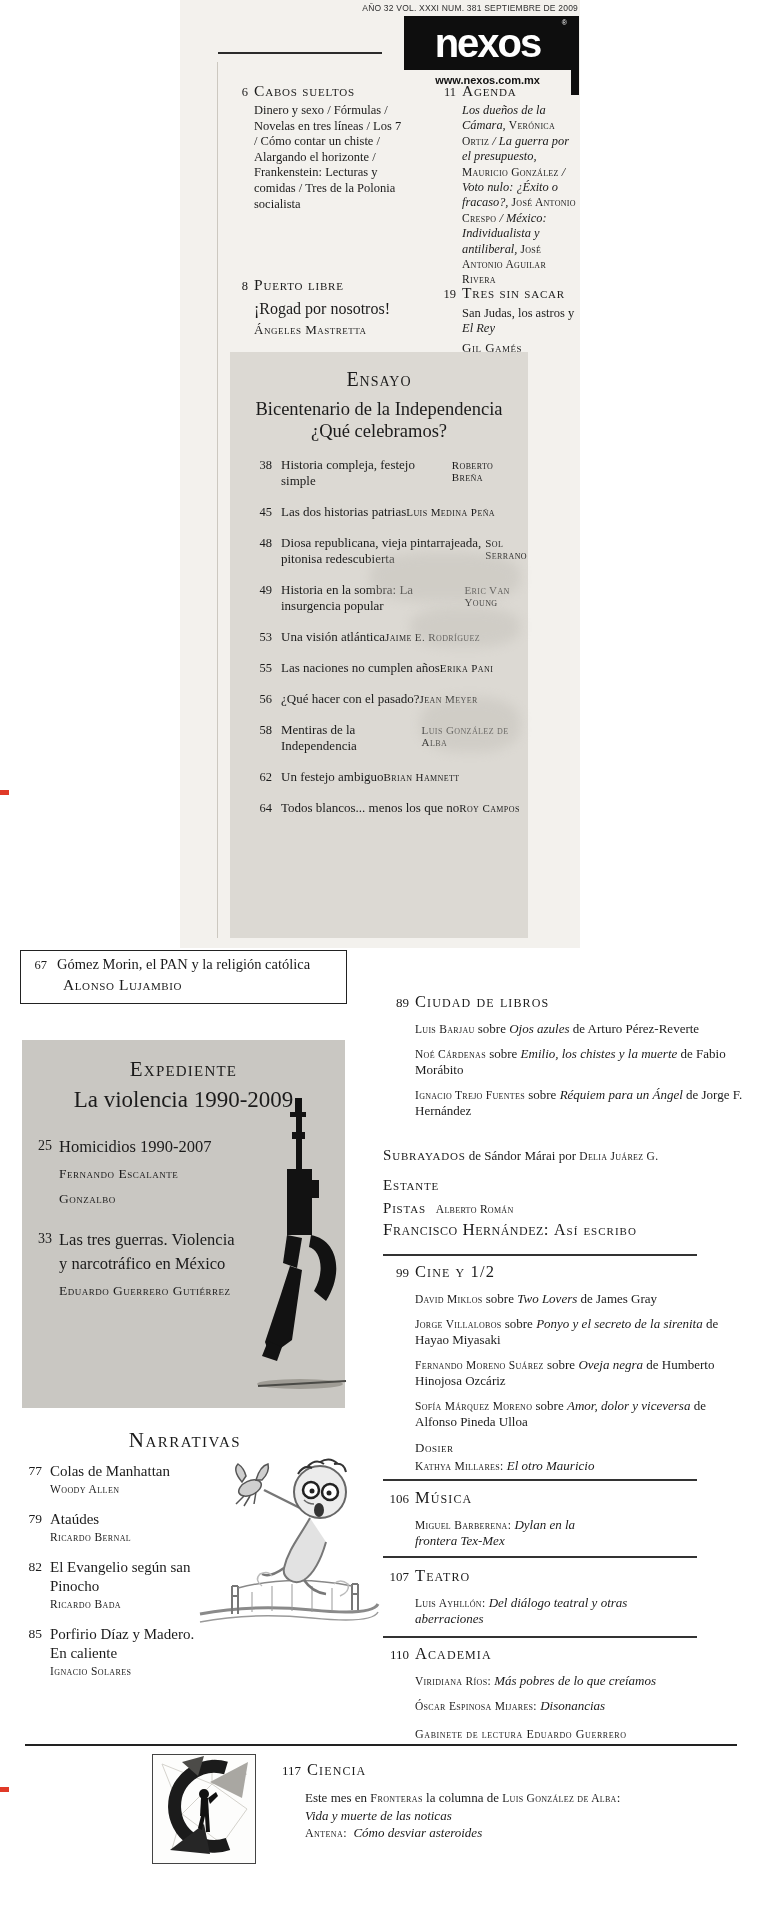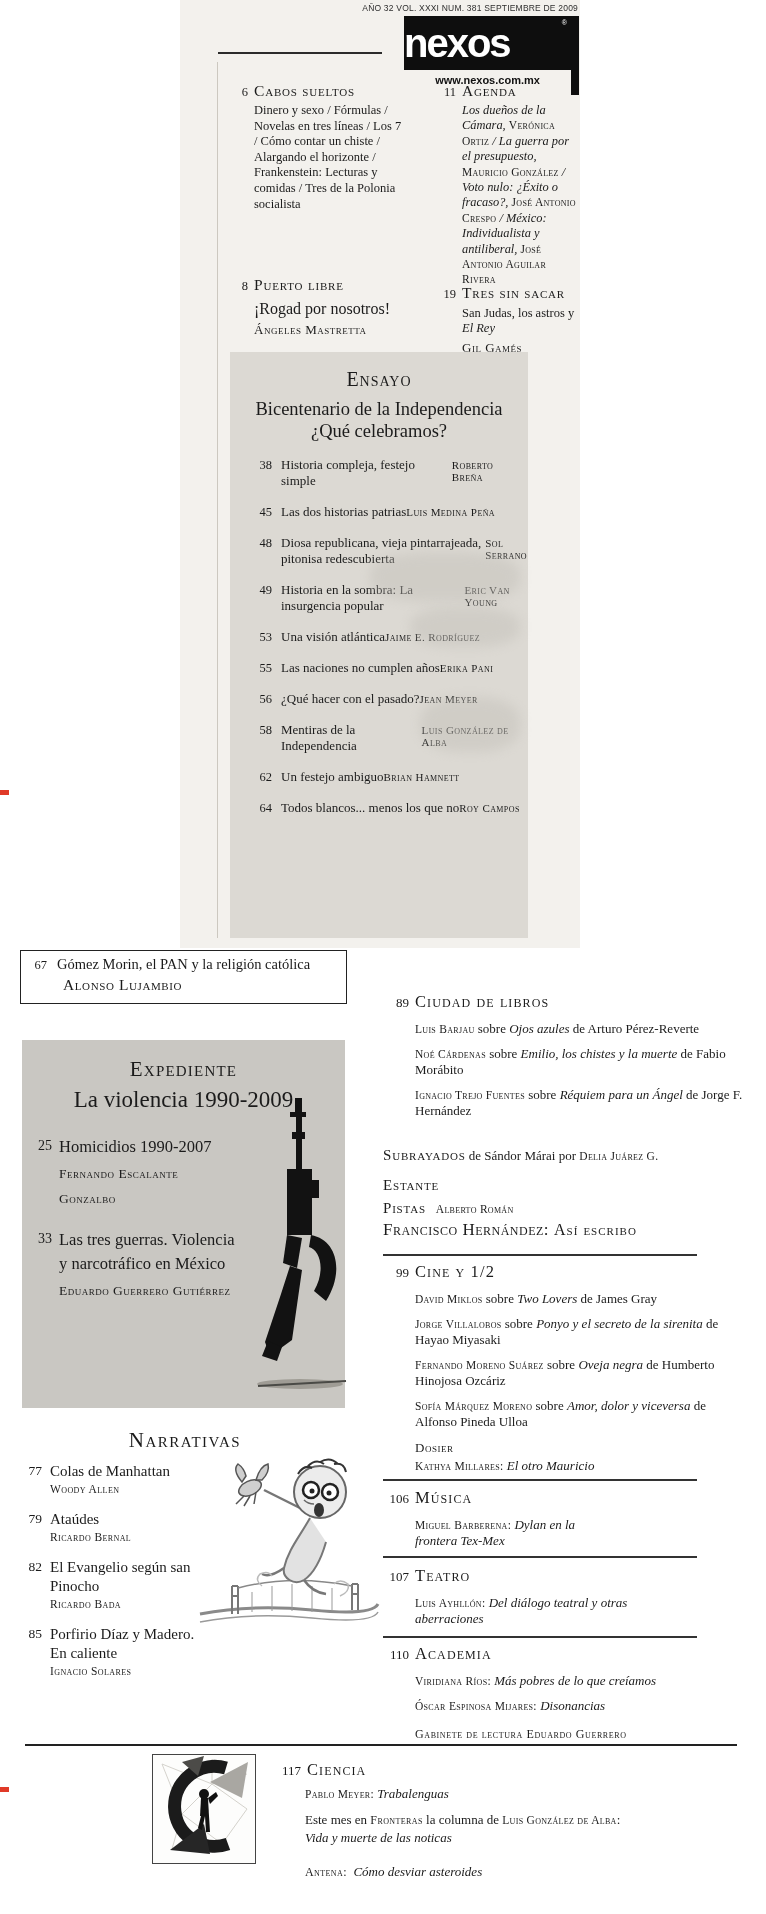--- a/index.html
+++ b/index.html
@@ -9,21 +9,21 @@
   .it{font-style:italic}
   .nm{font-variant:small-caps;font-style:normal;font-size:11.5px;letter-spacing:.3px}
   
   .top-page{position:absolute;left:180px;top:0;width:400px;height:948px;background:#f3f1ed}
   .page-edge{position:absolute;left:217px;top:62px;width:1px;height:876px;background:#ccc8c0}
   .red-mark{position:absolute;background:#e03a28}
   .issue-line{position:absolute;left:352px;top:3px;width:226px;text-align:right;
     font-family:"Liberation Sans",sans-serif;font-size:8.5px;color:#2e2e2e;letter-spacing:.2px}
   .header-rule{position:absolute;left:218px;top:52px;width:164px;height:2px;background:#2b2b2b}
   .logo-box{position:absolute;left:404px;top:16px;width:167px;height:54px;background:#0e0e0e;
-    display:flex;align-items:center;justify-content:flex-start}
+    display:flex;align-items:center;justify-content:center}
   .logo-text{color:#fff;font-family:"Liberation Sans",sans-serif;font-weight:bold;
     font-size:40px;letter-spacing:-2px;line-height:1}
   .logo-reg{position:absolute;top:3px;right:4px;color:#fff;font-size:7px;font-family:"Liberation Sans",sans-serif}
   .logo-bar{position:absolute;left:571px;top:16px;width:8px;height:79px;background:#0e0e0e}
   .website{position:absolute;left:404px;top:74px;width:167px;text-align:center;
     font-family:"Liberation Sans",sans-serif;font-weight:bold;font-size:11px;color:#111}
   
   .tsec-head{display:flex;align-items:baseline}
   .tsec-num{width:16px;text-align:right;font-size:12.5px;margin-right:6px;flex:none}
   .tsec-title{font-variant:small-caps;font-size:15.5px;letter-spacing:.8px}
@@ -440,19 +440,18 @@
       <path d="M53,62 L57,62 L58,78 L54,78 Z"></path>
       <path d="M56,44 L64,38 L66,42 L58,50 Z"></path>
     </g>
   </svg>
 
   <div class="ciencia">
     <div class="sec-head">
       <span class="sec-num" style="width:24px">117</span>
       <span class="sec-title">Ciencia</span>
     </div>
-    <div class="c-row"><span class="nm">Pablo Meyer:</span> <span class="it">Trabalenguas</span></div>
     <div class="c-row" style="margin-top:10px"><span>Este mes en </span><span class="fr-label">Fronteras</span><span> la columna de </span><span class="nm">Luis González de Alba</span><span>:</span></div>
     <div class="c-row it" style="margin-top:2px">Vida y muerte de las noticas</div>
-    <div class="c-row" style="margin-top:18px"><span class="fr-label">Antena:</span>&nbsp; <span class="it">Cómo desviar asteroides</span></div>
+    <div class="c-row" style="margin-top:1px"><span class="fr-label">Antena:</span>&nbsp; <span class="it">Cómo desviar asteroides</span></div>
   </div>
 
 </div>
 
 </body></html>

